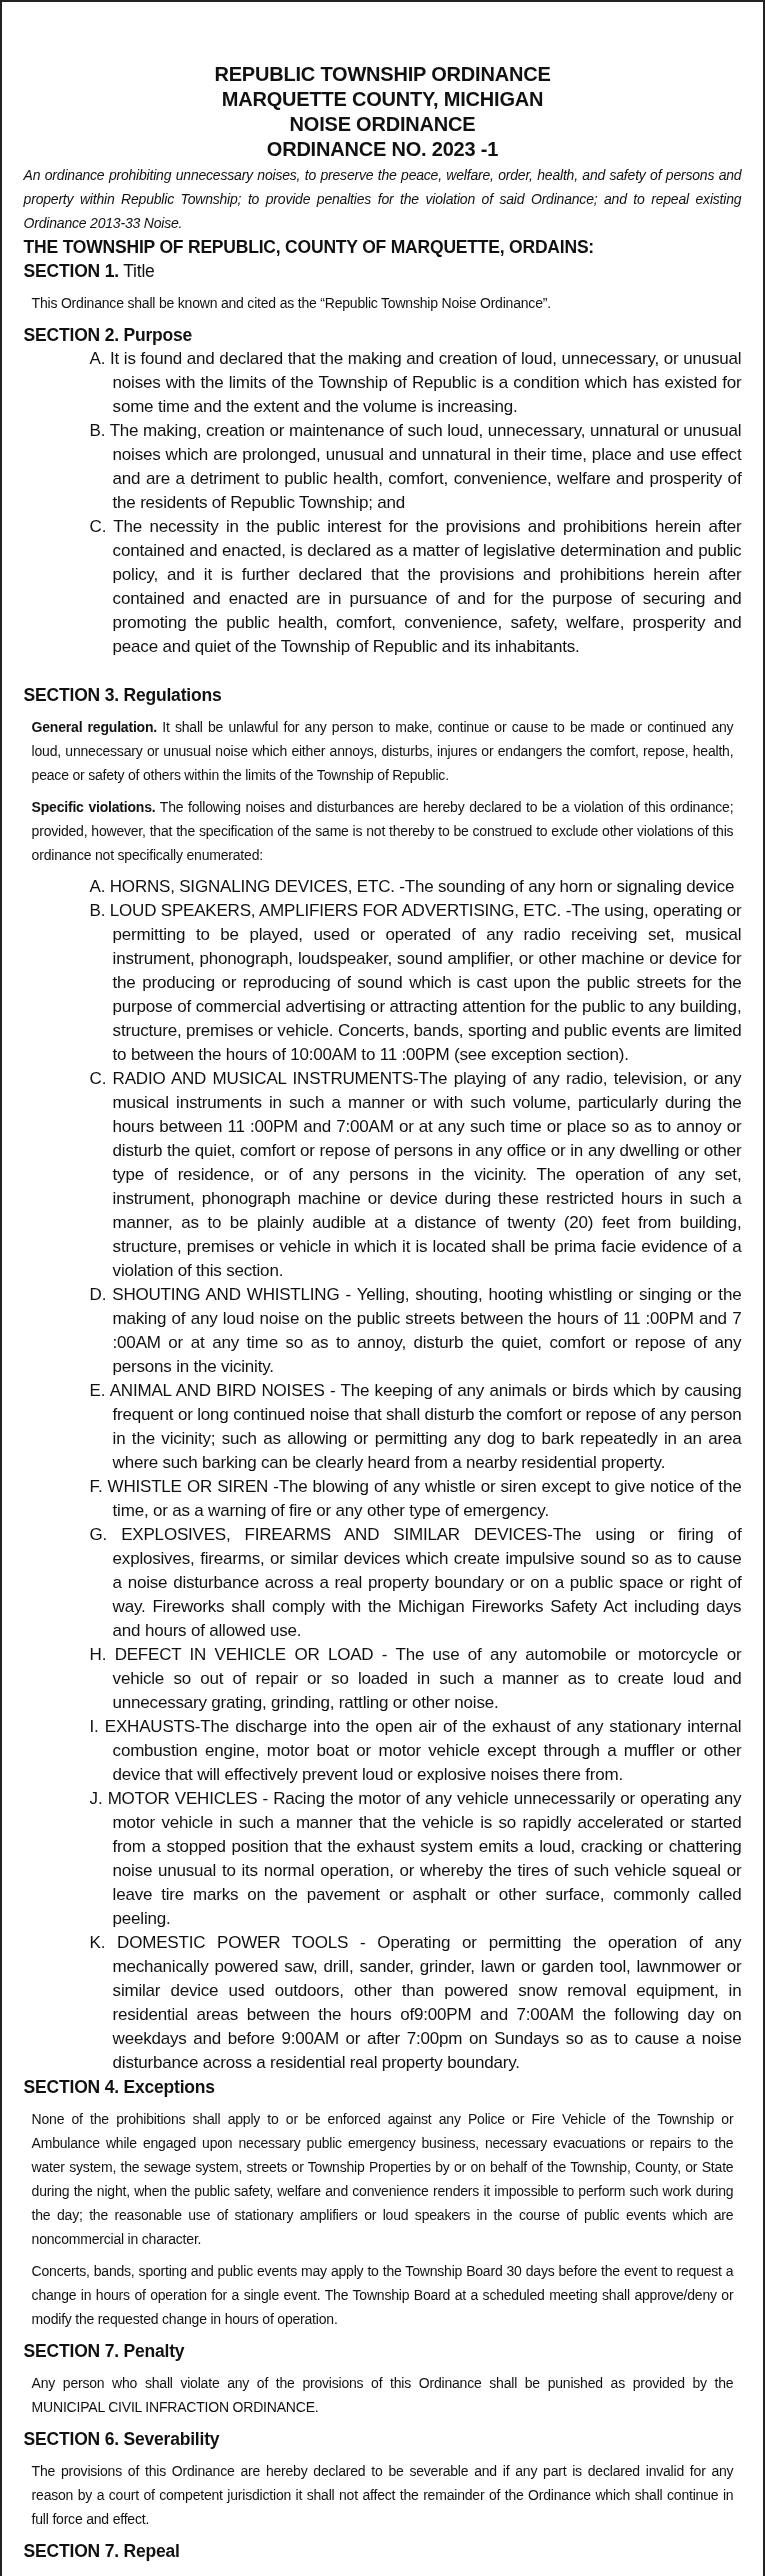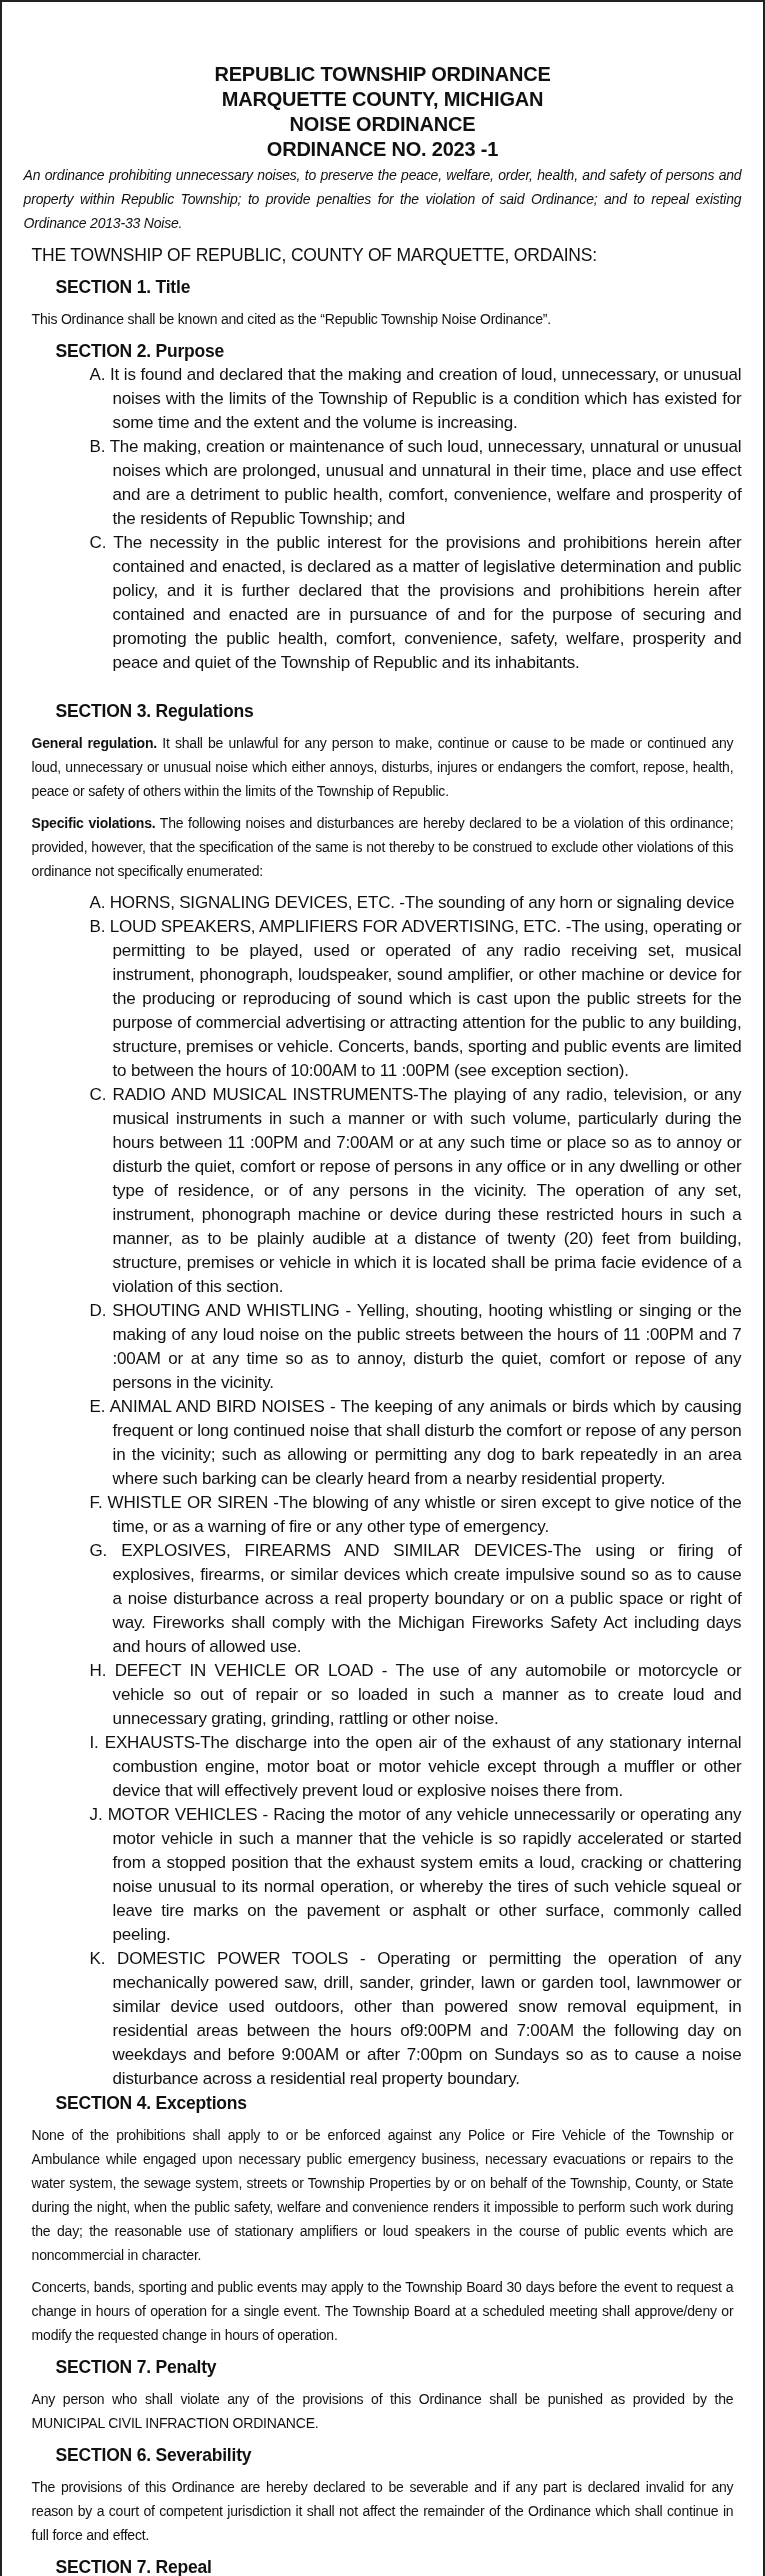--- a/index.html
+++ b/index.html
@@ -6,24 +6,24 @@
   .page{
     width:765px;height:3323px;box-sizing:border-box;
     border:2.6px solid #222222;background:#ffffff;
     padding:24px 21.6px 0 21.6px;overflow:hidden;
     font-family:"Liberation Sans",sans-serif;color:#111111;
     letter-spacing:-0.2px;
   }
   .title-block{text-align:center;margin-bottom:1px;margin-top:36px;}
   .title-line{font-weight:bold;font-size:20px;line-height:25px;}
   .intro{font-style:italic;font-size:14px;line-height:24px;text-align:justify;margin:0;}
-  .ordains{font-weight:normal;font-size:17.5px;line-height:24px;margin:8px;}
+  .ordains{font-weight:bold;font-size:17.5px;line-height:24px;margin:0;}
   .heading{font-size:17.5px;line-height:24px;margin:0;font-weight:normal;}
-  .heading .hb{font-weight:bold;margin-left:32px;}
-  .heading .hr{font-weight:bold;}
+  .heading .hb{font-weight:bold;}
+  .heading .hr{font-weight:normal;}
   .para{font-size:14px;line-height:24px;text-align:justify;margin:8px;}
   .para .lead{font-weight:bold;}
   .item{font-size:17px;line-height:24px;text-align:justify;margin:0;
         padding-left:89px;text-indent:-23px;}
   .gap{height:24px;}
 </style>
 </head>
 <body>
 
 <div class="page">

